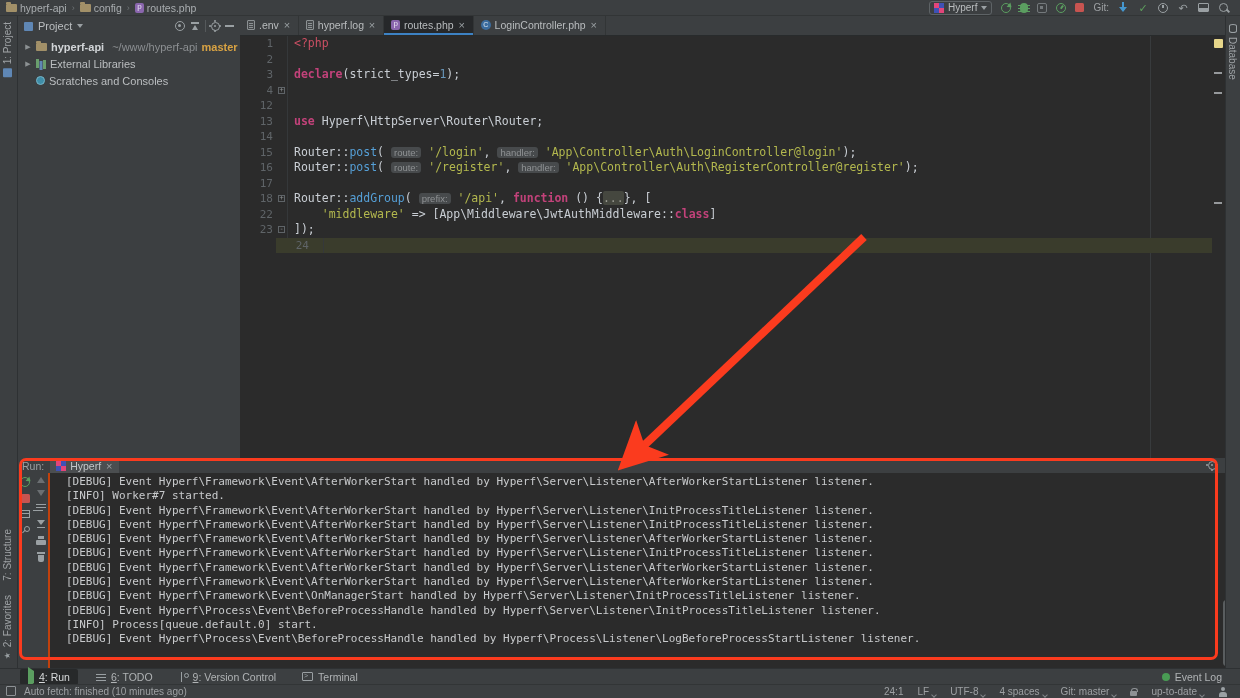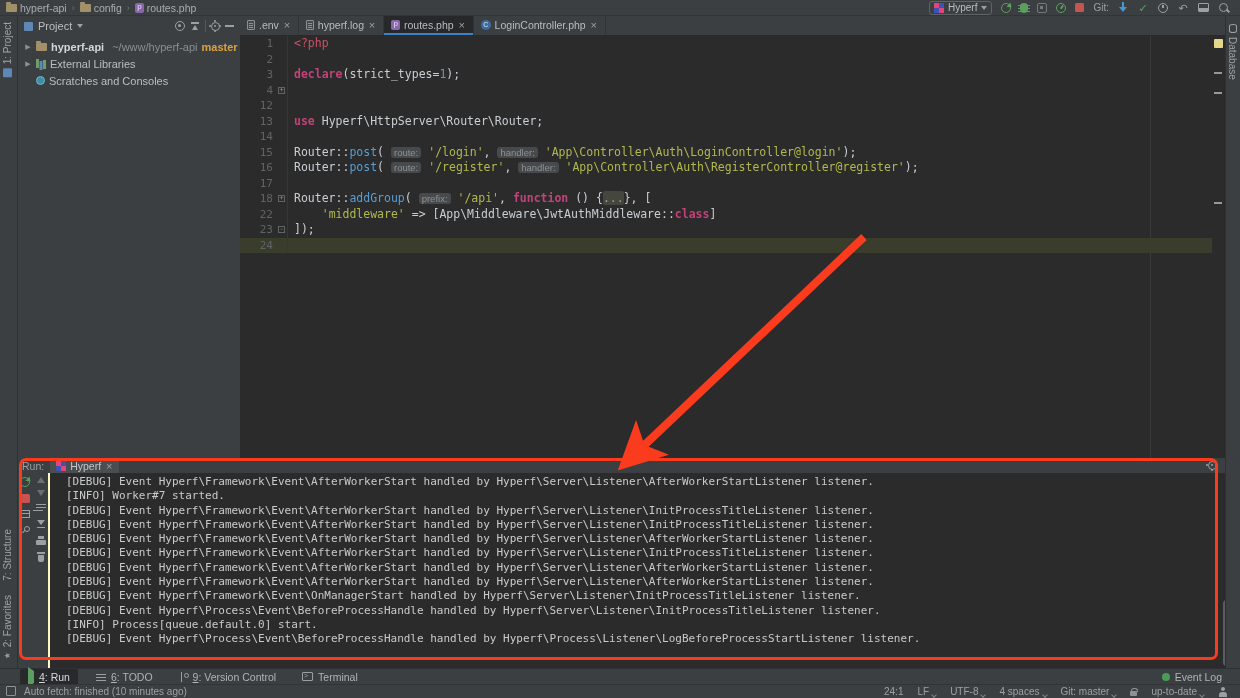--- a/index.html
+++ b/index.html
@@ -10,21 +10,21 @@
   
   #topbar { position:absolute; left:0; top:0; width:1240px; height:16px; background:#3c3f41;
     border-bottom:1px solid #323536; display:flex; align-items:center; padding:0 6px; z-index:5;}
   #leftstripe { position:absolute; left:0; top:16px; width:18px; height:652px; background:#3c3f41;
     border-right:1px solid #2e3133; z-index:4; }
   #rightstripe { position:absolute; right:0; top:16px; width:15px; height:652px; background:#3c3f41;
     border-left:1px solid #2e3133; z-index:4; }
   #projectpanel { position:absolute; left:18px; top:36px; width:222px; height:422px; background:#3c3f41; }
   #editor { position:absolute; left:240px; top:36px; width:972px; height:422px; background:#2b2b2b; overflow:hidden;}
   #scrollzone { position:absolute; left:1212px; top:36px; width:13px; height:422px; background:#2b2b2b; }
-  #runpanel { position:absolute; left:18px; top:458px; width:1222px; height:210px; background:#fef9c3; }
+  #runpanel { position:absolute; left:18px; top:458px; width:1222px; height:210px; background:#c2410c; }
   #bottombar { position:absolute; left:0; top:668px; width:1240px; height:16px; background:#3c3f41;
     border-top:1px solid #2e3133; display:flex; align-items:center; padding:0 4px 0 20px; z-index:6;}
   #statusbar { position:absolute; left:0; top:684px; width:1240px; height:14px; background:#3c3f41;
     border-top:1px solid #323536; display:flex; align-items:center; padding:0 8px 0 6px;
     font-size:10px; color:#9da0a3; z-index:6;}
 
   
   .crumbs { display:flex; align-items:center; gap:4px; font-size:10.5px; color:#a9adb0; }
   .crumb { display:flex; align-items:center; gap:3px; cursor:default; }
   .crumb-sep { color:#6e7377; margin:0 1px; font-size:9px; }
@@ -144,21 +144,21 @@
   .tree { padding-top:2px; font-size:11px; color:#bbbec0; }
   .tree-row { display:flex; align-items:center; gap:4px; height:17px; padding-left:6px; cursor:pointer; white-space:nowrap;}
   .tree-arrow { color:#8c9193; font-size:7px; width:8px; text-align:center;}
   .tree-name-bold { font-weight:bold; color:#d2d5d8; }
   .tree-path { color:#8c8f92; margin-left:4px;}
   .tree-branch { color:#d9a343; font-weight:bold; }
 
   
   #editor { font-family:"DejaVu Sans Mono", monospace; font-size:11.5px; }
   .code-row { position:relative; display:flex; height:15.5px; line-height:15.5px; white-space:pre; }
-  .code-row.current { background:#3a3c2c; }
+  .code-row.current { background:#3a3c2c;margin-left:36px; }
   .gutter { width:48px; flex:none; color:#5f6468; text-align:right; padding-right:14px; font-size:11px;
     border-right:1px solid #35383a; position:relative; }
   .foldbox { position:absolute; right:2px; top:4px; width:7px; height:7px; border:1px solid #5f6468;
     font-size:7px; line-height:5px; text-align:center; color:#8c9193; background:#2b2b2b;}
   .ctext { padding-left:6px; color:#c9ced4; }
   .seg-tag { color:#cb4f63; }
   .seg-kw { color:#c2427a; font-weight:bold;}
   .seg-num { color:#6897bb; }
   .seg-str { color:#b3b84e; }
   .seg-mth { color:#559fd6; }

